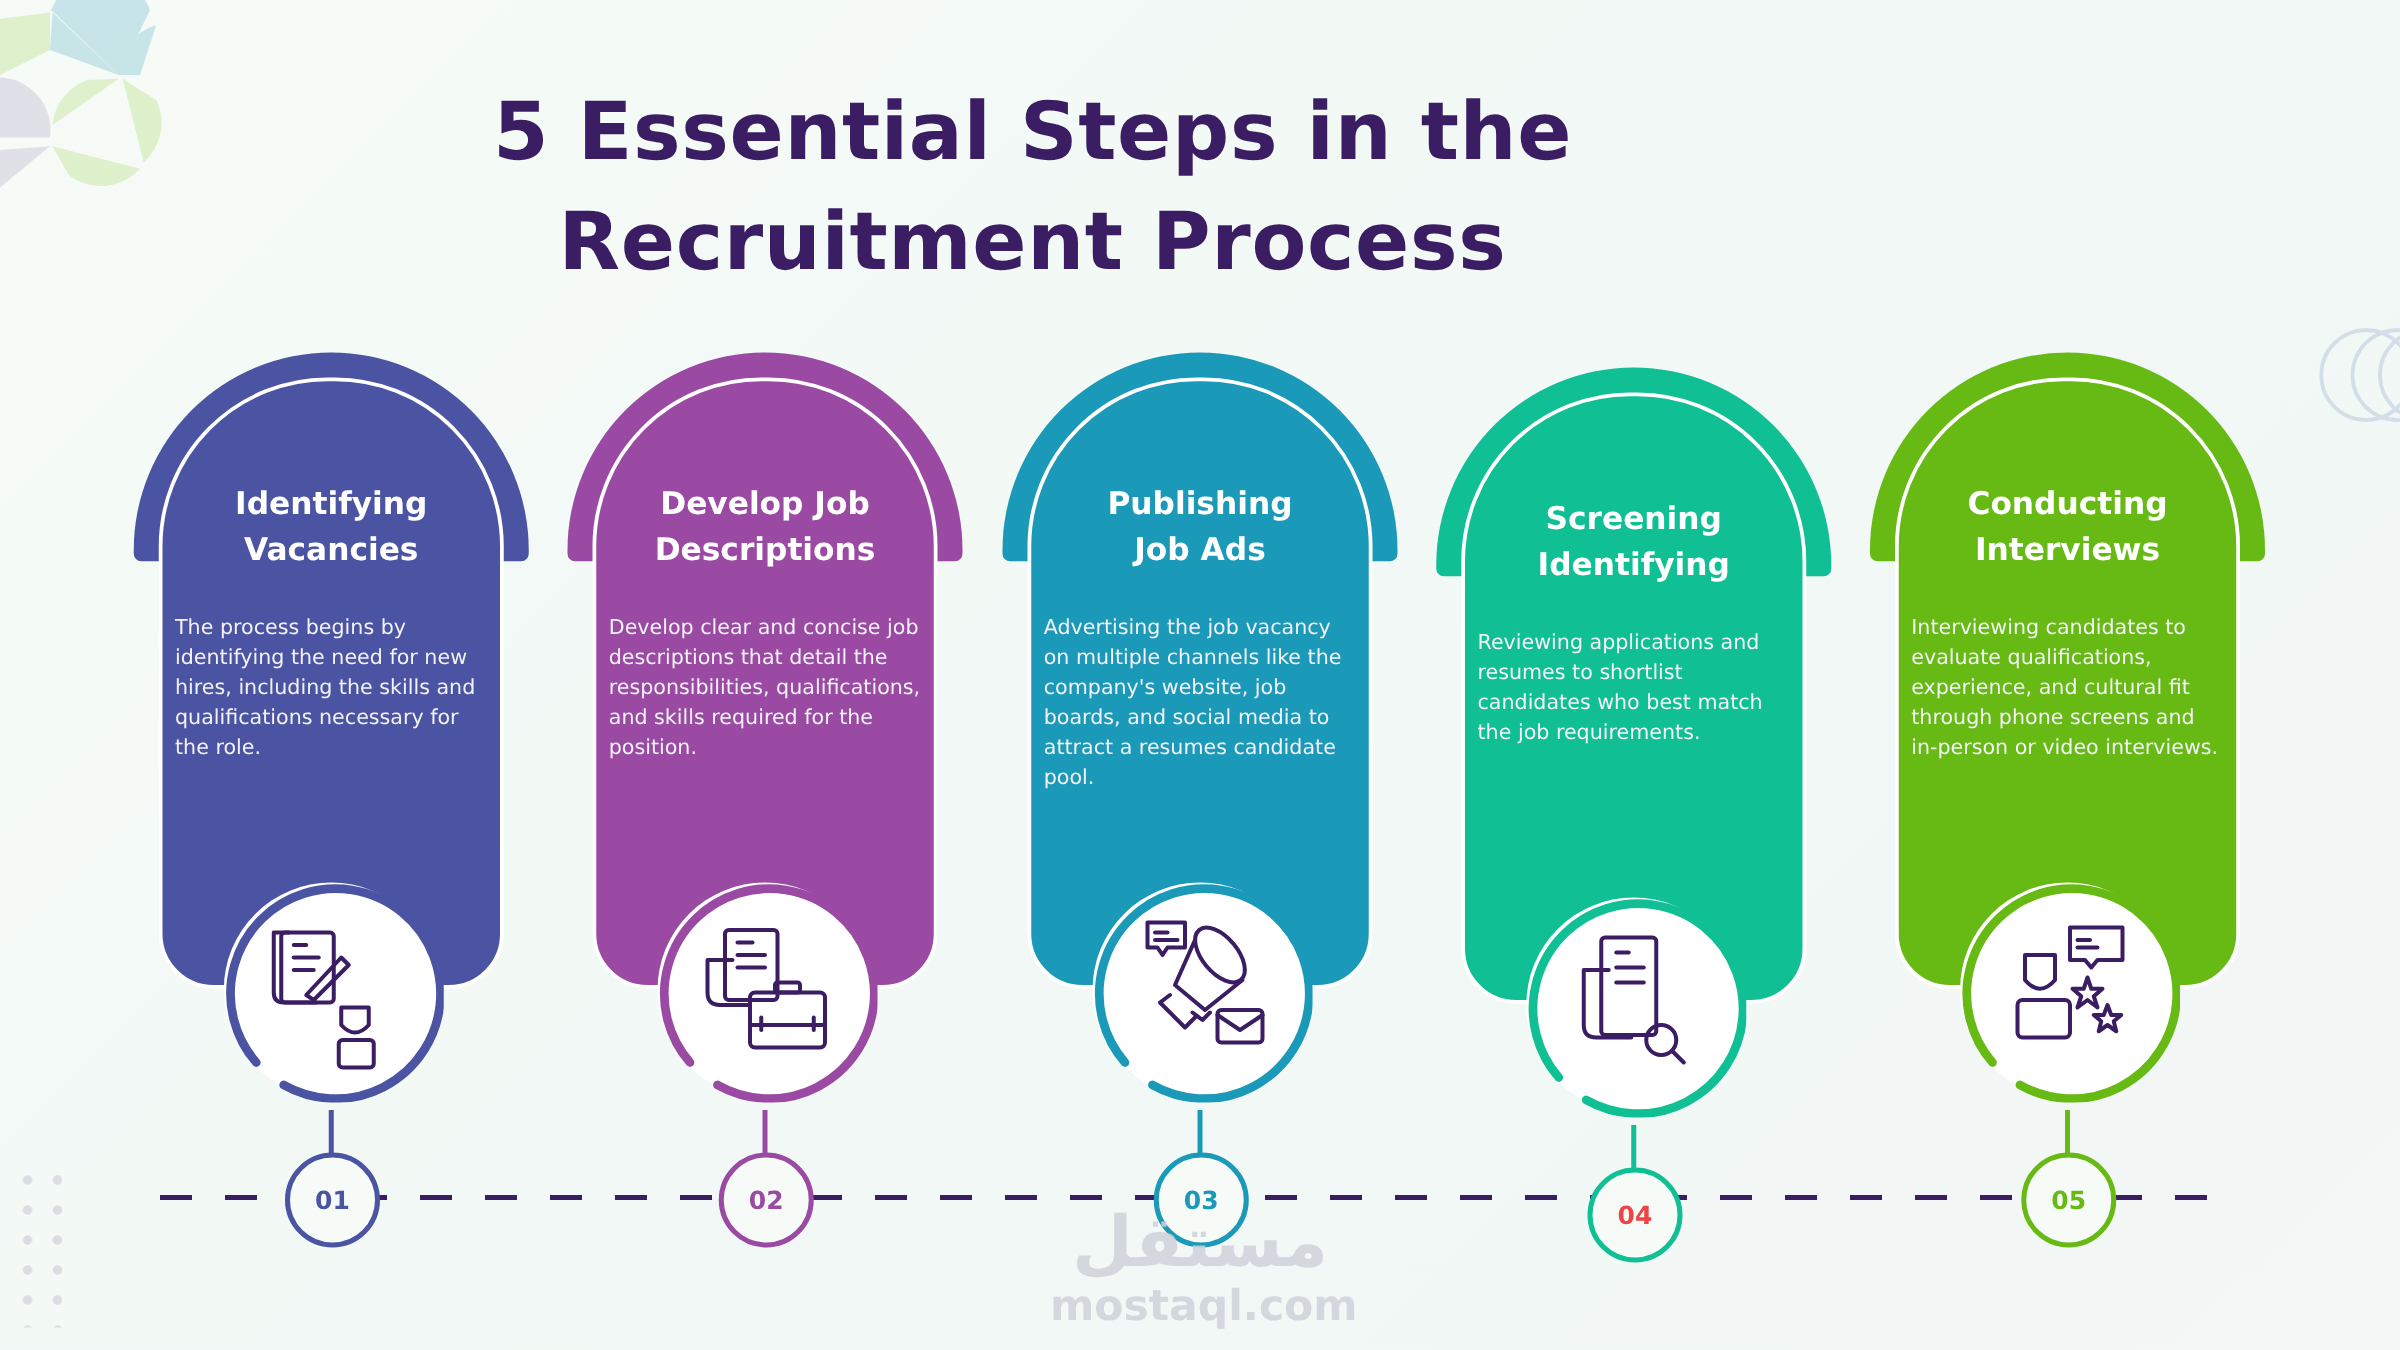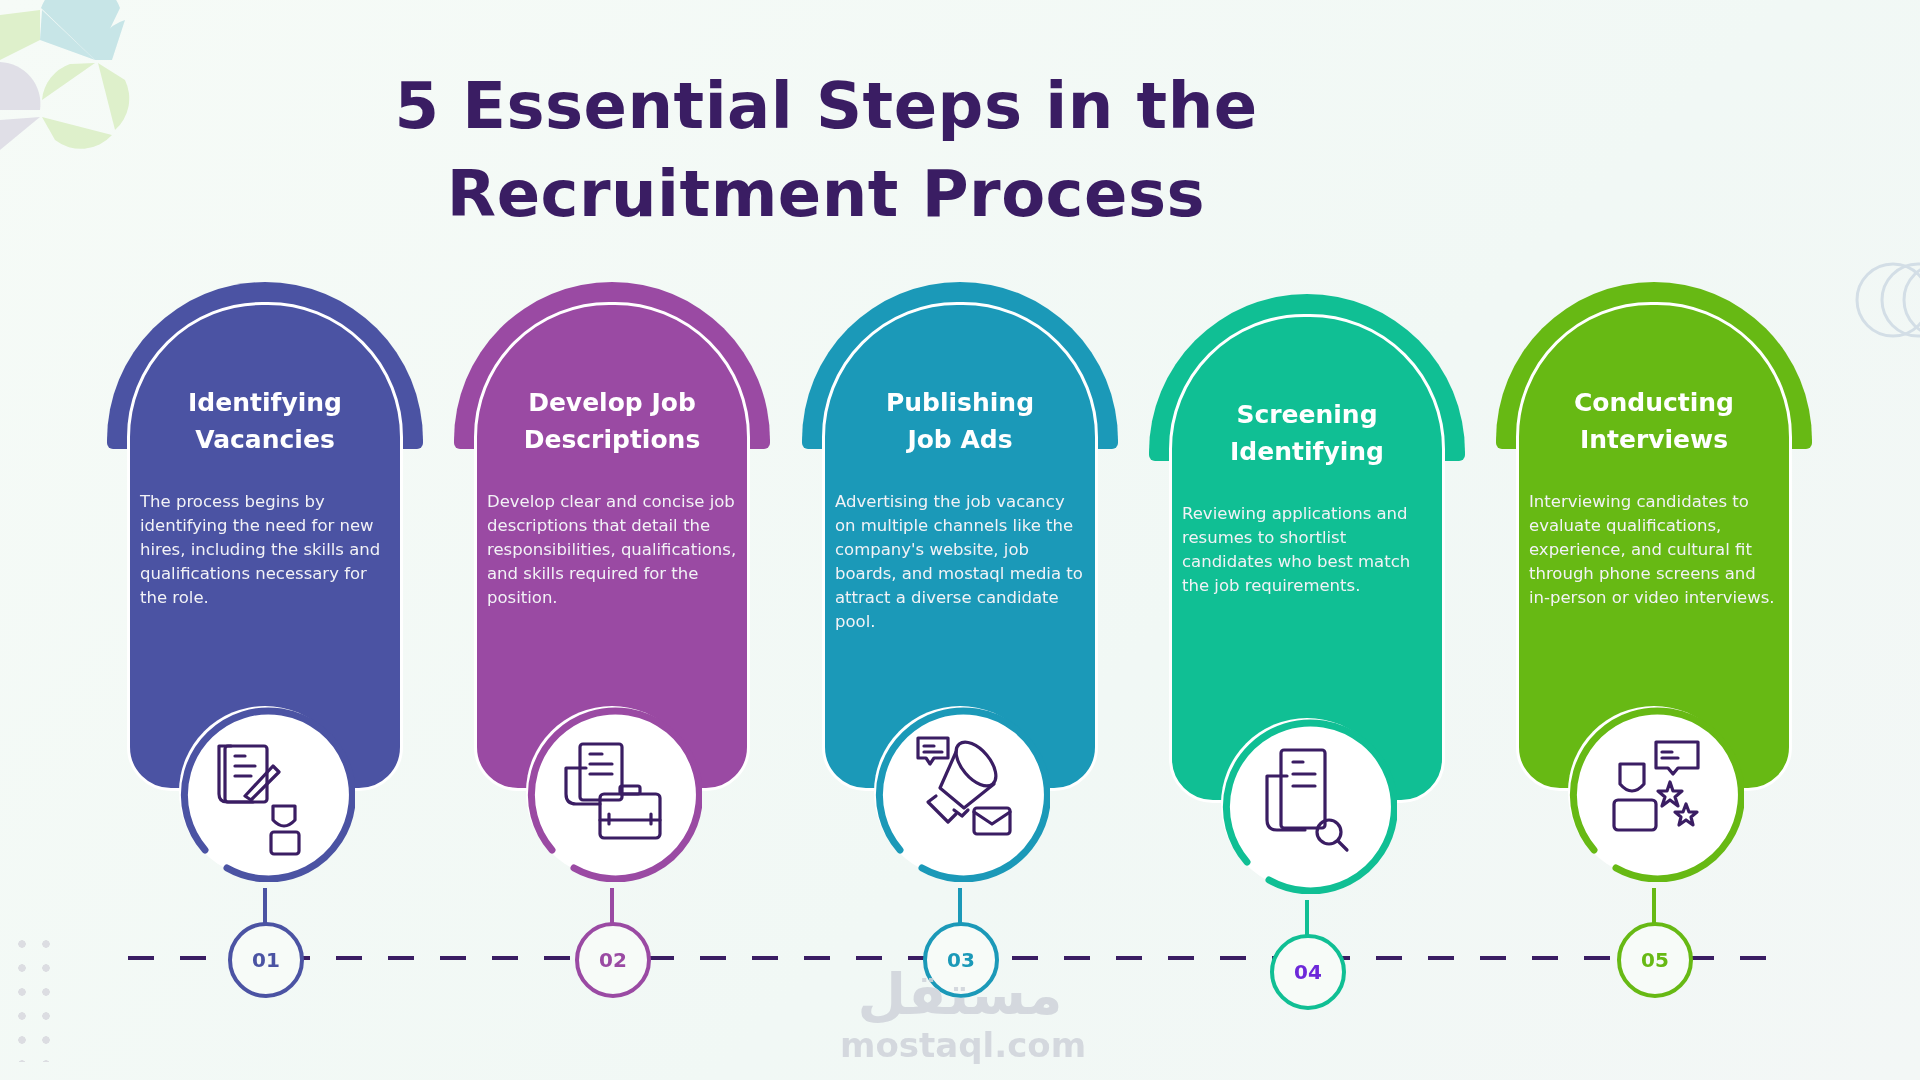--- a/index.html
+++ b/index.html
@@ -145,21 +145,21 @@
       <span>02</span>
     </div>
     </div>
     <div class="step" style="left: 790px;">
     <div class="cap" style="background:#1b99b8"></div>
     <div class="pill" style="background:#1b99b8"></div>
     <div class="step-title">
       <div>Publishing</div>
       <div>Job Ads</div>
     </div>
-    <div class="step-desc">Advertising the job vacancy on multiple channels like the company's website, job boards, and mostaql media to attract a diverse candidate pool.</div>
+    <div class="step-desc">Advertising the job vacancy on multiple channels like the company's website, job boards, and social media to attract a resumes candidate pool.</div>
     <svg class="icon-ring" viewBox="0 0 180 180">
       <circle cx="90" cy="90" r="86" fill="#ffffff"></circle>
       <path d="M 30 148 A 84 84 0 1 1 52 166" fill="none" stroke="#1b99b8" stroke-width="7" stroke-linecap="round"></path>
       <g fill="none" stroke="#3a1d63" stroke-width="3.2" stroke-linejoin="round" stroke-linecap="round" transform="translate(-2,-4)">
           <path d="M50 40 H80 V60 H66 L62 66 L58 60 H50 Z"></path>
           <line x1="56" y1="48" x2="66" y2="48"></line>
           <line x1="56" y1="54" x2="74" y2="54"></line>
           <ellipse cx="108" cy="66" rx="14" ry="26" transform="rotate(-40 108 66)"></ellipse>
           <path d="M88 54 L72 90 L96 110 L126 86"></path>
           <path d="M68 98 L60 104 L80 124 L88 116"></path>
@@ -188,21 +188,21 @@
           <rect x="66" y="40" width="44" height="78" rx="3"></rect>
           <path d="M72 66 H52 V110 Q52 120 62 120 H90"></path>
           <line x1="78" y1="52" x2="88" y2="52"></line>
           <line x1="78" y1="64" x2="100" y2="64"></line>
           <line x1="78" y1="76" x2="100" y2="76"></line>
           <circle cx="114" cy="122" r="12"></circle>
           <line x1="123" y1="131" x2="132" y2="140"></line>
         </g>
     </svg>
     <div class="connector" style="background:#10bf94"></div>
-    <div class="badge" style="border-color:#10bf94;color:#6d28d9">
+    <div class="badge" style="border-color:#10bf94;color:#ef4444">
       <span>04</span>
     </div>
     </div>
     <div class="step" style="left: 1484px;">
     <div class="cap" style="background:#67b914"></div>
     <div class="pill" style="background:#67b914"></div>
     <div class="step-title">
       <div>Conducting</div>
       <div>Interviews</div>
     </div>

